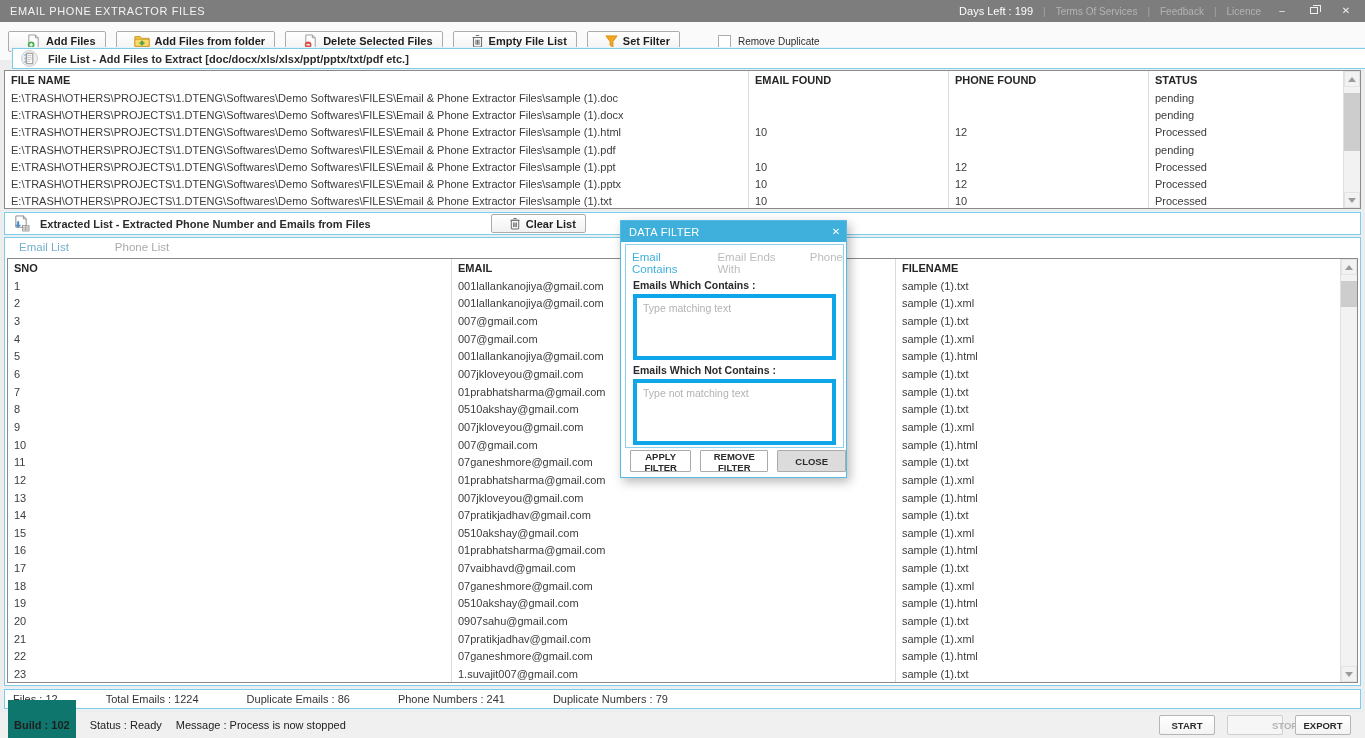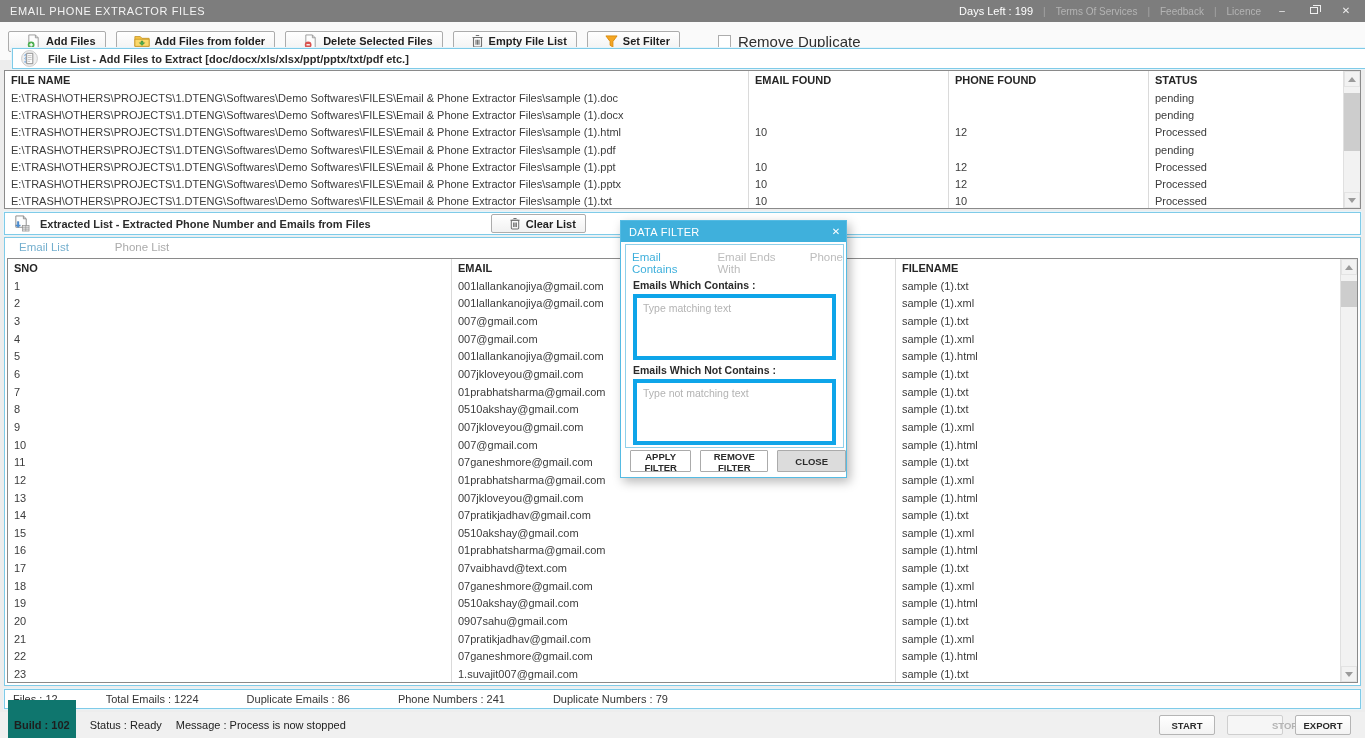--- a/index.html
+++ b/index.html
@@ -17,21 +17,21 @@
   .win-btn { color:#EFEFEF; width:22px; text-align:center; font-size:10px; cursor:pointer; line-height:22px; }
   .win-restore { display:inline-block; width:8px; height:7px; border:1px solid #EFEFEF; position:relative; }
   .win-restore:before { content:""; position:absolute; left:2px; top:-3px; width:7px; height:6px; border:1px solid #EFEFEF; border-bottom:none; border-left:none; }
 
   
   .toolbar { position:absolute; left:0; top:22px; width:1365px; height:38px; background:#FAFAFA; display:flex; align-items:center; gap:10px; padding-left:8px; }
   .tbtn { height:21px; display:inline-flex; align-items:center; gap:5px; padding:0 9px; background:linear-gradient(#FFFFFF,#F1F1F1); border:1px solid #ACACAC; border-radius:2px; font-size:11px; font-weight:700; color:#1F1F1F; cursor:pointer; }
   .tbtn svg { flex:0 0 auto; }
   .chk-wrap { display:inline-flex; align-items:center; gap:7px; margin-left:28px; }
   .checkbox { width:13px; height:13px; background:#FFFFFF; border:1px solid #ADADAD; display:inline-block; cursor:pointer; }
-  .chk-label { font-size:15px; color:#2E2E2E; }
+  .chk-label { font-size:10px; color:#2E2E2E; }
 
   
   .sec-box { position:absolute; background:#FFFFFF; border:1px solid #7FCBE8; box-shadow:inset 0 0 0 1px #FFFFFF, 0 0 0 1px #E6F4FA; display:flex; align-items:center; }
   .filelist-header { left:12px; top:48px; width:1357px; height:21px; }
   .extracted-header { left:4px; top:212px; width:1357px; height:23px; }
   .sec-title { font-size:11px; font-weight:700; color:#2B2B2B; margin-left:10px; }
   .sec-ico { margin-left:8px; display:inline-flex; }
   .clear-btn { margin-left:120px; height:19px; display:inline-flex; align-items:center; gap:5px; padding:0 9px; background:linear-gradient(#FFFFFF,#F1F1F1); border:1px solid #ACACAC; border-radius:2px; font-size:11px; font-weight:700; color:#1F1F1F; cursor:pointer; }
 
   
@@ -383,21 +383,21 @@
           </div>
 
           <div class="trow">
             <div class="cell">16</div>
             <div class="cell">01prabhatsharma@gmail.com</div>
             <div class="cell">sample (1).html</div>
           </div>
 
           <div class="trow">
             <div class="cell">17</div>
-            <div class="cell">07vaibhavd@text.com</div>
+            <div class="cell">07vaibhavd@gmail.com</div>
             <div class="cell">sample (1).txt</div>
           </div>
 
           <div class="trow">
             <div class="cell">18</div>
             <div class="cell">07ganeshmore@gmail.com</div>
             <div class="cell">sample (1).xml</div>
           </div>
 
           <div class="trow">

